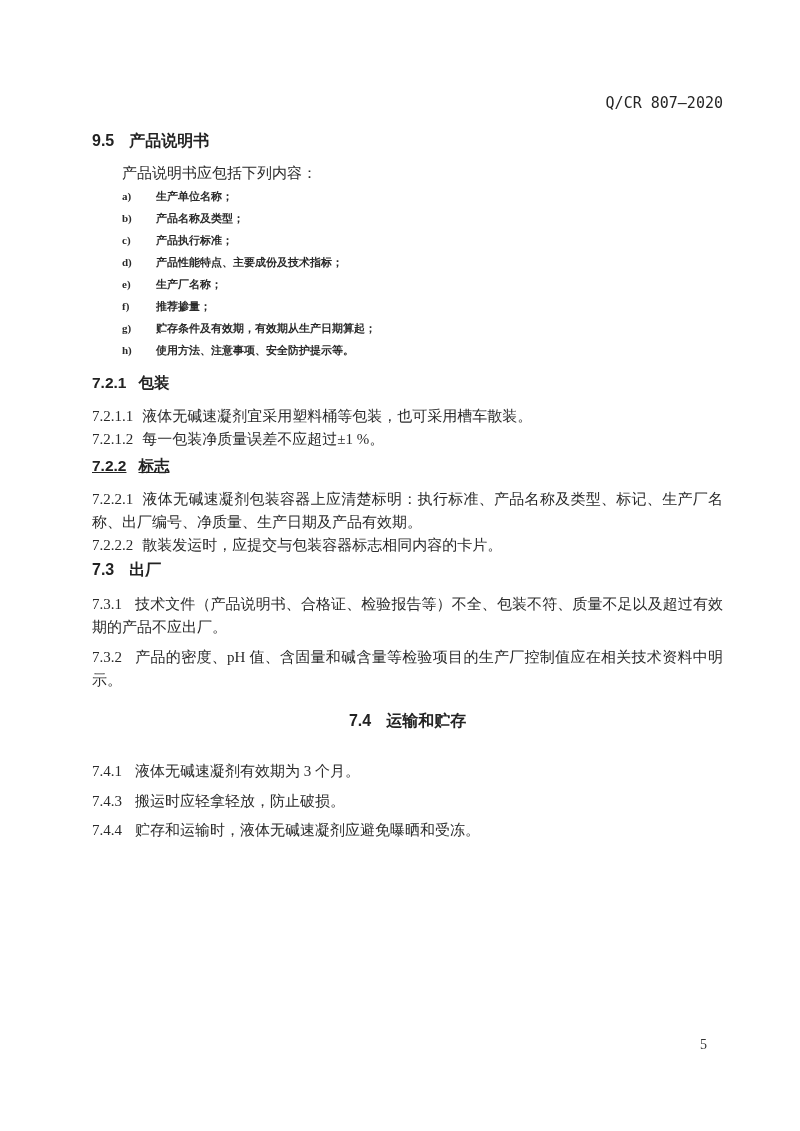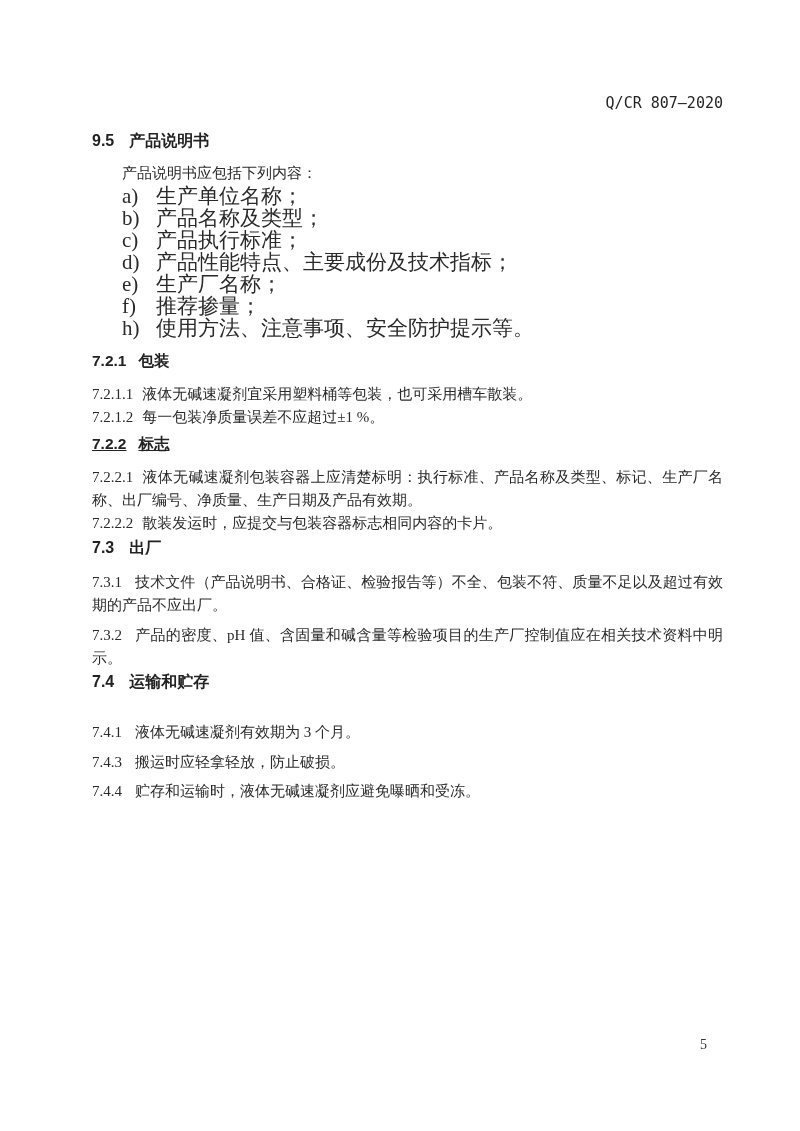--- a/index.html
+++ b/index.html
@@ -46,30 +46,31 @@
   .intro {
     margin: 13px 0 0 0;
     padding-left: 30px;
     font-size: 15px;
     line-height: 23px;
   }
   ul.abc {
     list-style: none;
     margin: 0;
     padding: 0 0 0 30px;
-    font-size: 21px;
+    font-size: 11px;
     line-height: 22px;
+    font-weight: bold;
   }
   ul.abc .lbl { display: inline-block; width: 34px; }
 
   #h72   { margin-top: 3px; }
   #h721  { margin-top: 14px; }
   #h722  { margin-top: 7px; text-decoration: underline; }
   #h73   { margin-top: 4px; }
-  #h74   { margin-top: 3px; }
+  #h74   { margin-top: 20px; text-align: center; }
 
   p.clause {
     margin: 0;
     font-size: 15px;
     line-height: 23px;
     text-align: justify;
     color: #2a2a2a;
   }
   p.clause .cnum { margin-right: 9px; white-space: nowrap; }
   p.clause.sp .cnum { margin-right: 13px; }
@@ -108,20 +109,21 @@
 
     <p class="intro">产品说明书应包括下列内容：</p>
 
     <ul class="abc">
       <li><span class="lbl">a)</span><span>生产单位名称；</span></li>
       <li><span class="lbl">b)</span><span>产品名称及类型；</span></li>
       <li><span class="lbl">c)</span><span>产品执行标准；</span></li>
       <li><span class="lbl">d)</span><span>产品性能特点、主要成份及技术指标；</span></li>
       <li><span class="lbl">e)</span><span>生产厂名称；</span></li>
       <li><span class="lbl">f)</span><span>推荐掺量；</span></li>
+      <li><span class="lbl">g)</span><span>贮存条件及有效期，有效期从生产日期算起；</span></li>
       <li><span class="lbl">h)</span><span>使用方法、注意事项、安全防护提示等。</span></li>
     </ul>
 
 
     <h3 class="subsec" id="h721">
       <span class="num">7.2.1</span><span>包装</span>
     </h3>
 
     <p class="clause" id="c7211">
       <span class="cnum">7.2.1.1</span><span>液体无碱速凝剂宜采用塑料桶等包装，也可采用槽车散装。</span>

